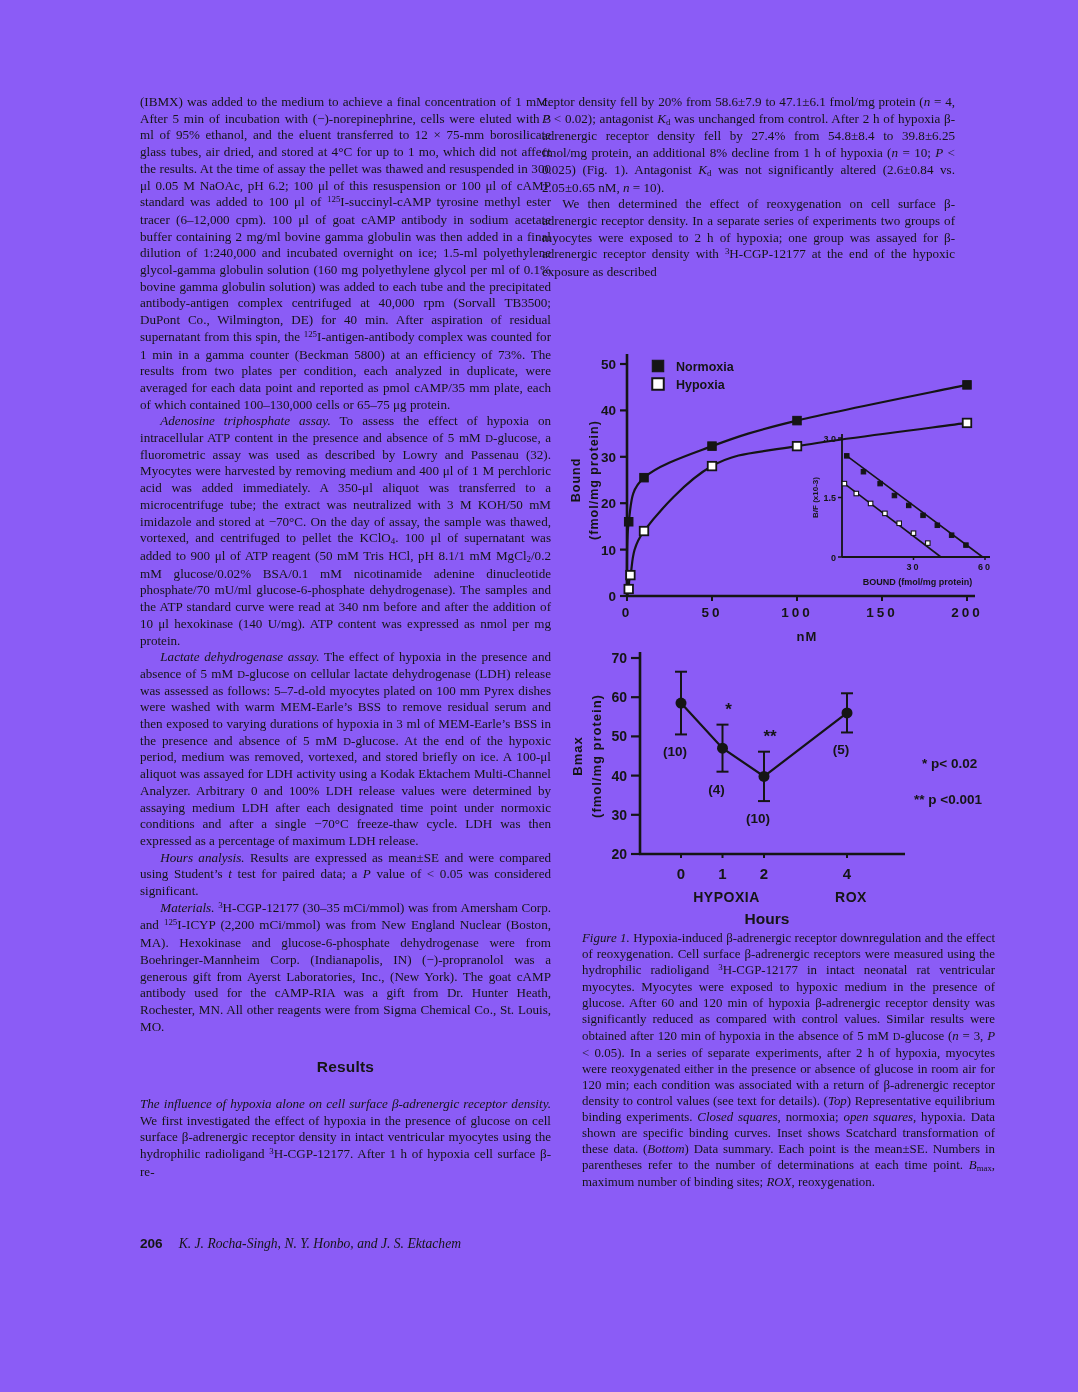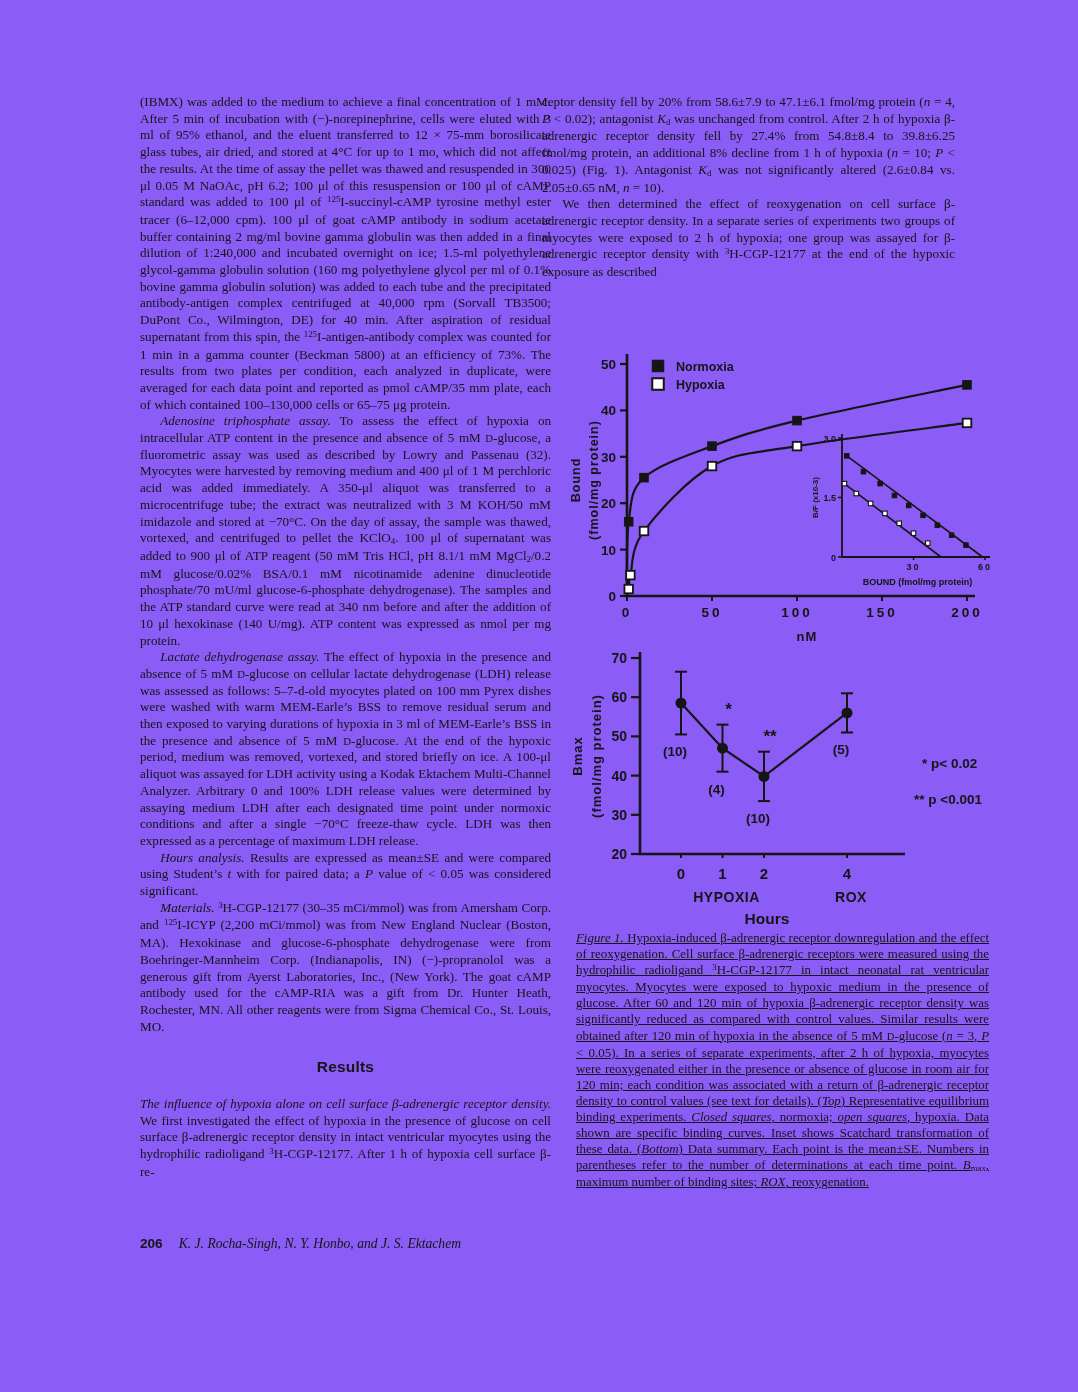--- a/index.html
+++ b/index.html
@@ -11,35 +11,35 @@
   .para{margin:0;}
   .para.indent{text-indent:1.55em;}
   .seg-i{font-style:italic;}
   .seg-sup{font-size:0.68em;position:relative;top:-0.45em;}
   .seg-sub{font-size:0.68em;position:relative;top:0.22em;}
   .seg-sc{font-size:0.82em;}
   .results-heading{font-family:"Liberation Sans",sans-serif;font-weight:700;font-size:15.5px;
         margin:24px 0 20px 0;letter-spacing:0.2px;text-align:center;}
   .figure{position:absolute;left:570px;top:346px;width:460px;}
   .figure svg{display:block;}
-  .caption{margin:4px 0 0 6px;width:413px;font-size:12.9px;line-height:16.1px;text-align:justify;text-decoration:underline;}
+  .caption{margin:4px 0 0 12px;width:413px;font-size:12.9px;line-height:16.1px;text-align:justify;}
   .footer{position:absolute;left:140px;top:1236px;font-size:13.6px;}
   .footer .pagenum{font-family:"Liberation Sans",sans-serif;font-weight:700;margin-right:16px;}
   .footer .authors{font-style:italic;}
 </style>
 </head>
 <body>
 
 <div class="page">
 
   <div class="col" id="left-col">
     <p class="para"><span class="seg-n">(IBMX) was added to the medium to achieve a final concentration of 1 mM. After 5 min of incubation with (−)-norepinephrine, cells were eluted with 3 ml of 95% ethanol, and the eluent transferred to 12 × 75-mm borosilicate glass tubes, air dried, and stored at 4°C for up to 1 mo, which did not affect the results. At the time of assay the pellet was thawed and resuspended in 300 μl 0.05 M NaOAc, pH 6.2; 100 μl of this resuspension or 100 μl of cAMP standard was added to 100 μl of </span><span class="seg-sup">125</span><span class="seg-n">I-succinyl-cAMP tyrosine methyl ester tracer (6–12,000 cpm). 100 μl of goat cAMP antibody in sodium acetate buffer containing 2 mg/ml bovine gamma globulin was then added in a final dilution of 1:240,000 and incubated overnight on ice; 1.5-ml polyethylene glycol-gamma globulin solution (160 mg polyethylene glycol per ml of 0.1% bovine gamma globulin solution) was added to each tube and the precipitated antibody-antigen complex centrifuged at 40,000 rpm (Sorvall TB3500; DuPont Co., Wilmington, DE) for 40 min. After aspiration of residual supernatant from this spin, the </span><span class="seg-sup">125</span><span class="seg-n">I-antigen-antibody complex was counted for 1 min in a gamma counter (Beckman 5800) at an efficiency of 73%. The results from two plates per condition, each analyzed in duplicate, were averaged for each data point and reported as pmol cAMP/35 mm plate, each of which contained 100–130,000 cells or 65–75 μg protein.</span></p>
     <p class="para indent"><span class="seg-i">Adenosine triphosphate assay.</span><span class="seg-n"> To assess the effect of hypoxia on intracellular ATP content in the presence and absence of 5 mM </span><span class="seg-sc">D</span><span class="seg-n">-glucose, a fluorometric assay was used as described by Lowry and Passenau (32). Myocytes were harvested by removing medium and 400 μl of 1 M perchloric acid was added immediately. A 350-μl aliquot was transferred to a microcentrifuge tube; the extract was neutralized with 3 M KOH/50 mM imidazole and stored at −70°C. On the day of assay, the sample was thawed, vortexed, and centrifuged to pellet the KClO</span><span class="seg-sub">4</span><span class="seg-n">. 100 μl of supernatant was added to 900 μl of ATP reagent (50 mM Tris HCl, pH 8.1/1 mM MgCl</span><span class="seg-sub">2</span><span class="seg-n">/0.2 mM glucose/0.02% BSA/0.1 mM nicotinamide adenine dinucleotide phosphate/70 mU/ml glucose-6-phosphate dehydrogenase). The samples and the ATP standard curve were read at 340 nm before and after the addition of 10 μl hexokinase (140 U/mg). ATP content was expressed as nmol per mg protein.</span></p>
     <p class="para indent"><span class="seg-i">Lactate dehydrogenase assay.</span><span class="seg-n"> The effect of hypoxia in the presence and absence of 5 mM </span><span class="seg-sc">D</span><span class="seg-n">-glucose on cellular lactate dehydrogenase (LDH) release was assessed as follows: 5–7-d-old myocytes plated on 100 mm Pyrex dishes were washed with warm MEM-Earle’s BSS to remove residual serum and then exposed to varying durations of hypoxia in 3 ml of MEM-Earle’s BSS in the presence and absence of 5 mM </span><span class="seg-sc">D</span><span class="seg-n">-glucose. At the end of the hypoxic period, medium was removed, vortexed, and stored briefly on ice. A 100-μl aliquot was assayed for LDH activity using a Kodak Ektachem Multi-Channel Analyzer. Arbitrary 0 and 100% LDH release values were determined by assaying medium LDH after each designated time point under normoxic conditions and after a single −70°C freeze-thaw cycle. LDH was then expressed as a percentage of maximum LDH release.</span></p>
-    <p class="para indent"><span class="seg-i">Hours analysis.</span><span class="seg-n"> Results are expressed as mean±SE and were compared using Student’s </span><span class="seg-i">t</span><span class="seg-n"> with for paired data; a </span><span class="seg-i">P</span><span class="seg-n"> value of &lt; 0.05 was considered significant.</span></p>
+    <p class="para indent"><span class="seg-i">Hours analysis.</span><span class="seg-n"> Results are expressed as mean±SE and were compared using Student’s </span><span class="seg-i">t</span><span class="seg-n"> test for paired data; a </span><span class="seg-i">P</span><span class="seg-n"> value of &lt; 0.05 was considered significant.</span></p>
     <p class="para indent"><span class="seg-i">Materials.</span><span class="seg-n"> </span><span class="seg-sup">3</span><span class="seg-n">H-CGP-12177 (30–35 mCi/mmol) was from Amersham Corp. and </span><span class="seg-sup">125</span><span class="seg-n">I-ICYP (2,200 mCi/mmol) was from New England Nuclear (Boston, MA). Hexokinase and glucose-6-phosphate dehydrogenase were from Boehringer-Mannheim Corp. (Indianapolis, IN) (−)-propranolol was a generous gift from Ayerst Laboratories, Inc., (New York). The goat cAMP antibody used for the cAMP-RIA was a gift from Dr. Hunter Heath, Rochester, MN. All other reagents were from Sigma Chemical Co., St. Louis, MO.</span></p>
     <h2 class="results-heading">Results</h2>
     <p class="para"><span class="seg-i">The influence of hypoxia alone on cell surface β-adrenergic receptor density.</span><span class="seg-n"> We first investigated the effect of hypoxia in the presence of glucose on cell surface β-adrenergic receptor density in intact ventricular myocytes using the hydrophilic radioligand </span><span class="seg-sup">3</span><span class="seg-n">H-CGP-12177. After 1 h of hypoxia cell surface β-re-</span></p>
   </div>
 
   <div class="col" id="right-col">
     <p class="para"><span class="seg-n">ceptor density fell by 20% from 58.6±7.9 to 47.1±6.1 fmol/mg protein (</span><span class="seg-i">n</span><span class="seg-n"> = 4, </span><span class="seg-i">P</span><span class="seg-n"> &lt; 0.02); antagonist </span><span class="seg-i">K</span><span class="seg-sub">d</span><span class="seg-n"> was unchanged from control. After 2 h of hypoxia β-adrenergic receptor density fell by 27.4% from 54.8±8.4 to 39.8±6.25 fmol/mg protein, an additional 8% decline from 1 h of hypoxia (</span><span class="seg-i">n</span><span class="seg-n"> = 10; </span><span class="seg-i">P</span><span class="seg-n"> &lt; 0.025) (Fig. 1). Antagonist </span><span class="seg-i">K</span><span class="seg-sub">d</span><span class="seg-n"> was not significantly altered (2.6±0.84 vs. 2.05±0.65 nM, </span><span class="seg-i">n</span><span class="seg-n"> = 10).</span></p>
     <p class="para indent"><span class="seg-n">We then determined the effect of reoxygenation on cell surface β-adrenergic receptor density. In a separate series of experiments two groups of myocytes were exposed to 2 h of hypoxia; one group was assayed for β-adrenergic receptor density with </span><span class="seg-sup">3</span><span class="seg-n">H-CGP-12177 at the end of the hypoxic exposure as described</span></p>
   </div>
 

